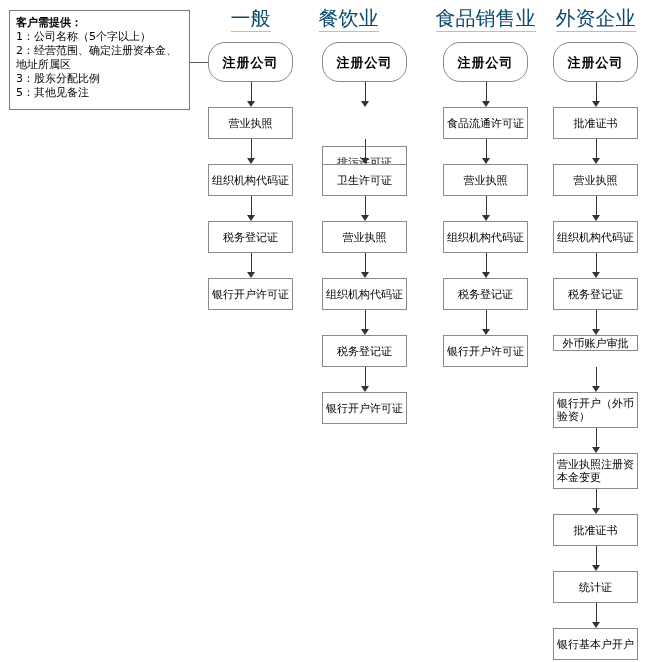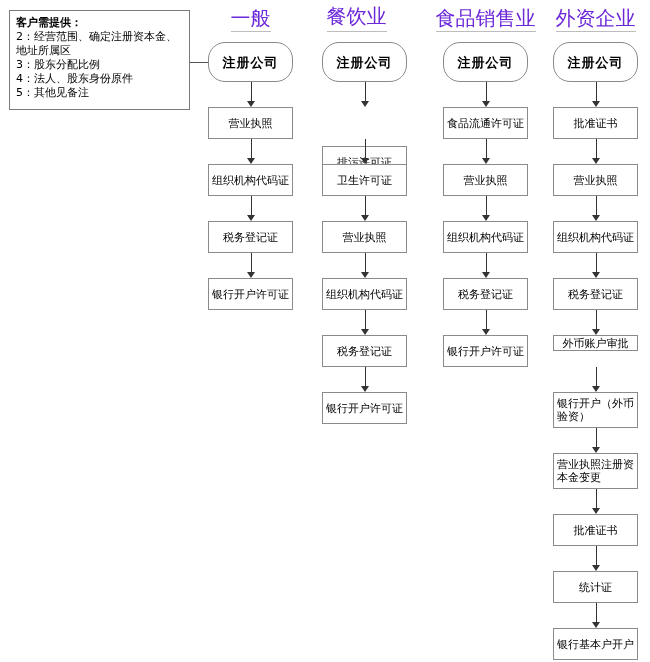--- a/index.html
+++ b/index.html
@@ -54,21 +54,21 @@
     background: #555555;
   }
 
   
   .col-header {
     position: absolute;
     text-align: center;
     font-size: 20px;
     line-height: 24px;
     font-family: "DejaVu Serif", "Liberation Serif", serif;
-    color: #6d28d9;
+    color: #0c4a6e;
     white-space: nowrap;
   }
   .col-header .hdr-text {
     display: inline-block;
     border-bottom: 1px solid #bdbdbd;
     padding-bottom: 1px;
   }
 
   
   .fbox {
@@ -113,31 +113,31 @@
     border-top: 6px solid #333333;
   }
 </style>
 </head>
 <body>
 
 <div id="canvas">
 
   <div class="note-box">
     <div class="note-title">客户需提供：</div>
+    <div class="note-line">1：公司名称（5个字以上）</div>
     <div class="note-line">2：经营范围、确定注册资本金、地址所属区</div>
     <div class="note-line">3：股东分配比例</div>
-    <div class="note-line">4：法人、股东身份原件</div>
     <div class="note-line">5：其他见备注</div>
   </div>
 
   <div class="note-connector"></div>
 
   <div id="headers-layer">
       <div class="col-header" style="left: 186px; top: 6px; width: 129px;"><span class="hdr-text">一般</span></div>
-      <div class="col-header" style="left: 292px; top: 6px; width: 129px; font-family: Liberation Mono, monospace;"><span class="hdr-text">餐饮业</span></div>
+      <div class="col-header" style="left: 284px; top: 6px; width: 129px;"><span class="hdr-text">餐饮业</span></div>
       <div class="col-header" style="left: 421px; top: 6px; width: 129px;"><span class="hdr-text">食品销售业</span></div>
       <div class="col-header" style="left: 531px; top: 6px; width: 129px;"><span class="hdr-text">外资企业</span></div>
     </div>
   <div id="flow-layer">
       <div class="fbox start" style="left: 208px; top: 42px; width: 85px; height: 40px;">注册公司</div>
       <div class="arrow-line" style="left: 250.5px; top: 82px; height: 20px;"></div>
       <div class="arrow-head" style="left: 247px; top: 101px;"></div>
       <div class="fbox" style="left: 208px; top: 107px; width: 85px; height: 32px;">营业执照</div>
       <div class="arrow-line" style="left: 250.5px; top: 139px; height: 20px;"></div>
       <div class="arrow-head" style="left: 247px; top: 158px;"></div>

